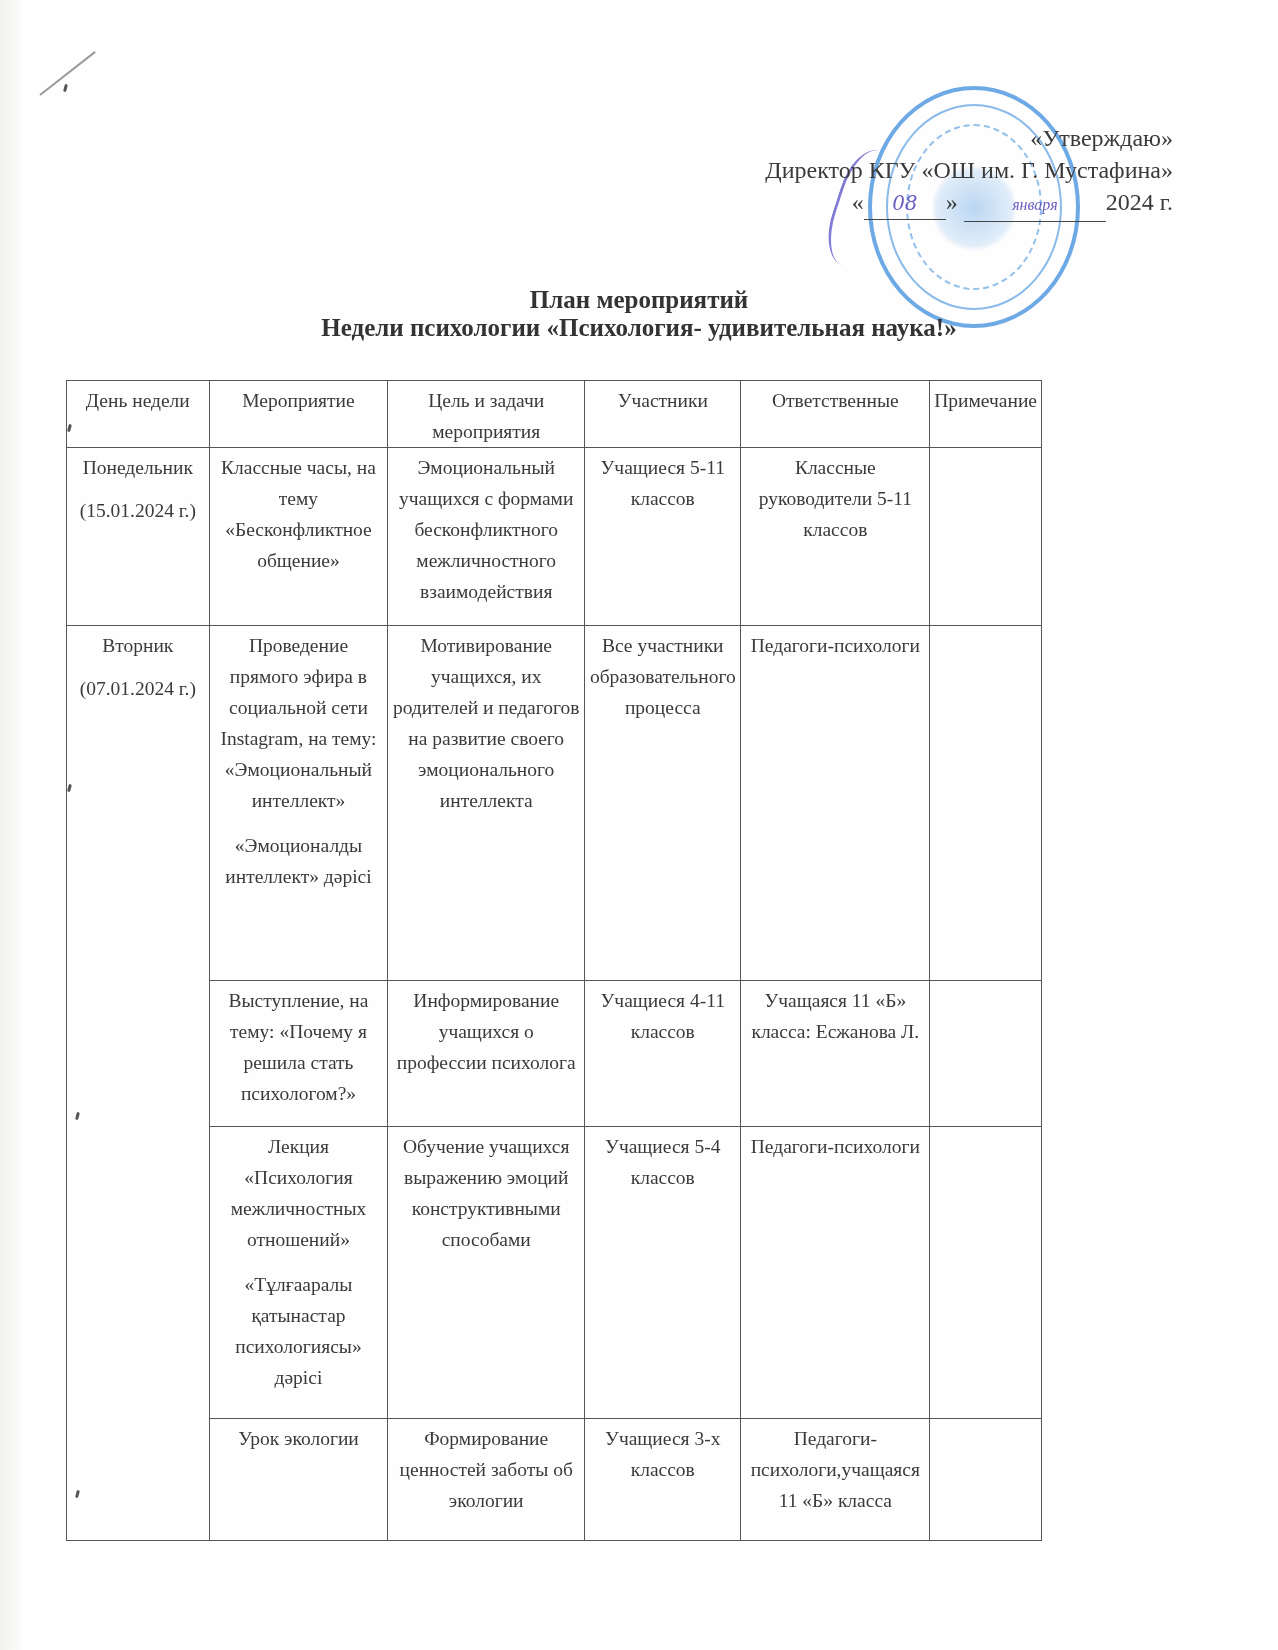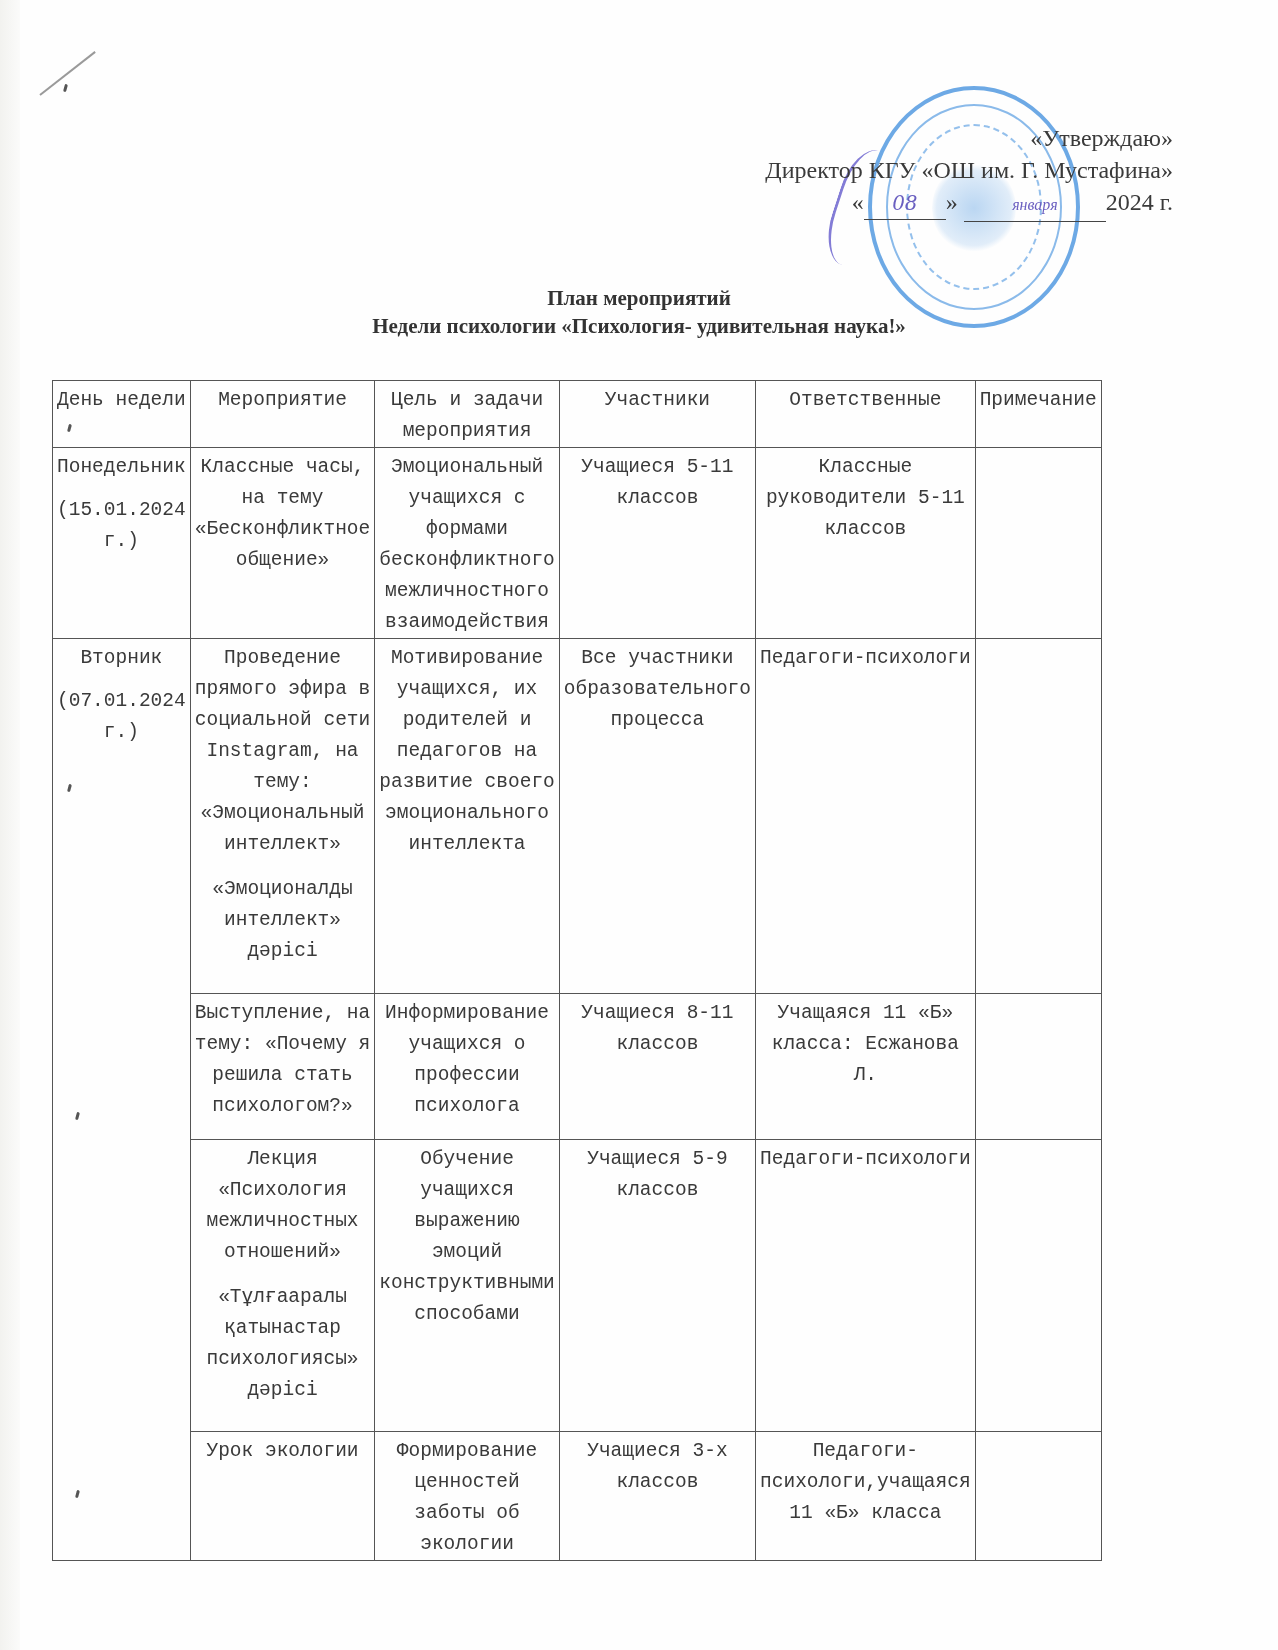--- a/index.html
+++ b/index.html
@@ -16,25 +16,25 @@
   .sign-line { display: inline-block; border-bottom: 1.5px solid #444; width: 262px; height: 22px; vertical-align: baseline; }
   .date-day { display: inline-block; border-bottom: 1.5px solid #444; width: 82px; text-align: center; font-family: "DejaVu Serif", serif; font-style: italic; color: #6a5fc0; font-size: 20px; }
   .date-month { display: inline-block; border-bottom: 1.5px solid #444; width: 142px; text-align: center; font-style: italic; color: #6a5fc0; font-size: 16px; }
 
   .stamp { position: absolute; left: 868px; top: 86px; width: 212px; height: 242px; border-radius: 50%; border: 4px solid rgba(60,140,220,0.75); box-sizing: border-box; pointer-events: none; }
   .stamp::before { content: ""; position: absolute; inset: 14px; border-radius: 50%; border: 2px solid rgba(60,140,220,0.6); }
   .stamp::after { content: ""; position: absolute; inset: 34px; border-radius: 50%; border: 2px dashed rgba(60,140,220,0.55); }
   .stamp-emblem { position: absolute; left: 60px; top: 72px; width: 84px; height: 92px; border-radius: 50%; background: radial-gradient(circle, rgba(60,140,220,0.35) 0%, rgba(60,140,220,0.15) 60%, transparent 70%); }
   .signature { position: absolute; left: 835px; top: 150px; width: 60px; height: 120px; border-left: 3px solid rgba(90,80,200,0.75); border-radius: 40% 0 0 40%; transform: rotate(18deg); pointer-events: none; }
 
-  .title { position: absolute; left: 0; width: 1278px; text-align: center; font-weight: bold; font-size: 21px; color: #333; }
+  .title { position: absolute; left: 0; width: 1278px; text-align: center; font-weight: bold; font-size: 25px; color: #333; }
   .title1 { top: 286px; }
   .title2 { top: 314px; }
 
-  table.plan { position: absolute; left: 52px; top: 380px; border-collapse: collapse; width: 976px; font-size: 19.5px; line-height: 31px; color: #3a3a3a; font-family: Liberation Mono, monospace; }
+  table.plan { position: absolute; left: 66px; top: 380px; border-collapse: collapse; width: 976px; font-size: 19.5px; line-height: 31px; color: #3a3a3a; }
   table.plan td, table.plan th { border: 1.5px solid #555; vertical-align: top; text-align: center; padding: 4px 4px 0 4px; font-weight: normal; }
   table.plan th { height: 60px; }
   .c1 { width: 170px; } .c2 { width: 205px; } .c3 { width: 248px; } .c4 { width: 150px; } .c5 { width: 196px; } .c6 { width: 95px; }
   th.note { text-align: left; padding-left: 6px; }
   .para2 { margin-top: 14px; }
   .day-date { margin-top: 12px; }
 </style>
 </head>
 <body>
 
@@ -96,31 +96,31 @@
         <div class="para2">«Эмоционалды интеллект» дәрісі</div>
       </td>
       <td>Мотивирование учащихся, их родителей и педагогов на развитие своего эмоционального интеллекта</td>
       <td>Все участники образовательного процесса</td>
       <td>Педагоги-психологи</td>
       <td></td>
     </tr>
     <tr style="height:146px;">
       <td>Выступление, на тему: «Почему я решила стать психологом?»</td>
       <td>Информирование учащихся о профессии психолога</td>
-      <td>Учащиеся 8-11 классов</td>
+      <td>Учащиеся 4-11 классов</td>
       <td>Учащаяся 11 «Б» класса: Есжанова Л.</td>
       <td></td>
     </tr>
     <tr style="height:292px;">
       <td>
         <div>Лекция «Психология межличностных отношений»</div>
         <div class="para2">«Тұлғааралы қатынастар психологиясы» дәрісі</div>
       </td>
       <td>Обучение учащихся выражению эмоций конструктивными способами</td>
-      <td>Учащиеся 5-9 классов</td>
+      <td>Учащиеся 5-4 классов</td>
       <td>Педагоги-психологи</td>
       <td></td>
     </tr>
     <tr style="height:122px;">
       <td>Урок экологии</td>
       <td>Формирование ценностей заботы об экологии</td>
       <td>Учащиеся 3-х классов</td>
       <td>Педагоги-психологи,учащаяся 11 «Б» класса</td>
       <td></td>
     </tr>

